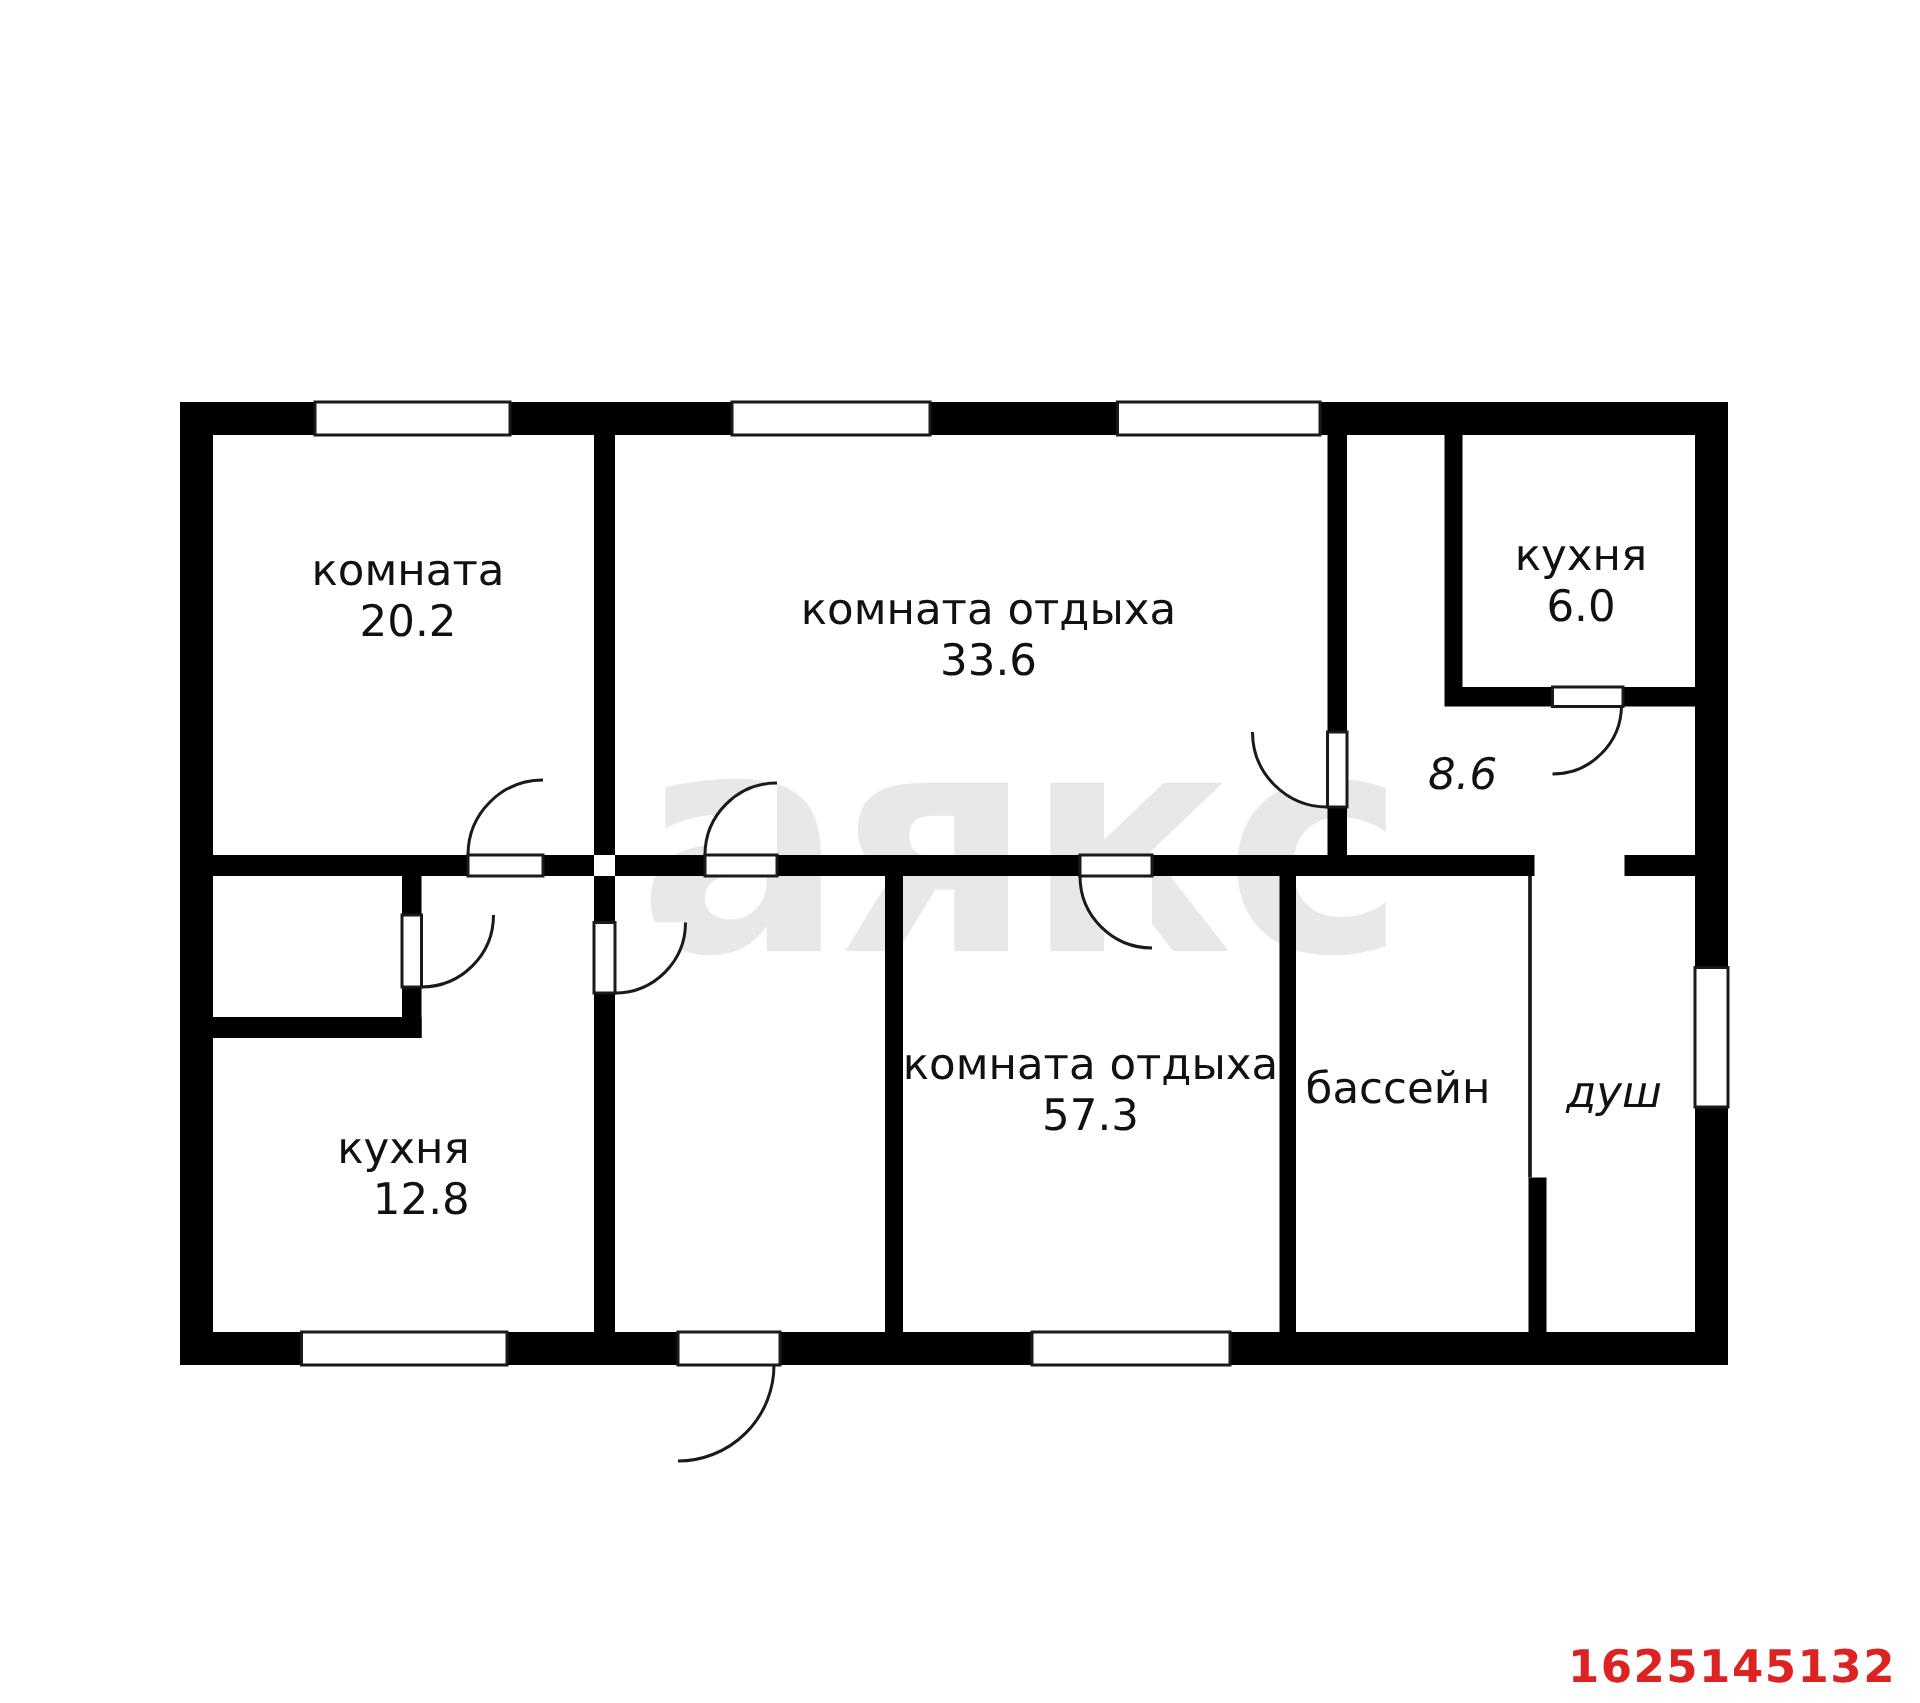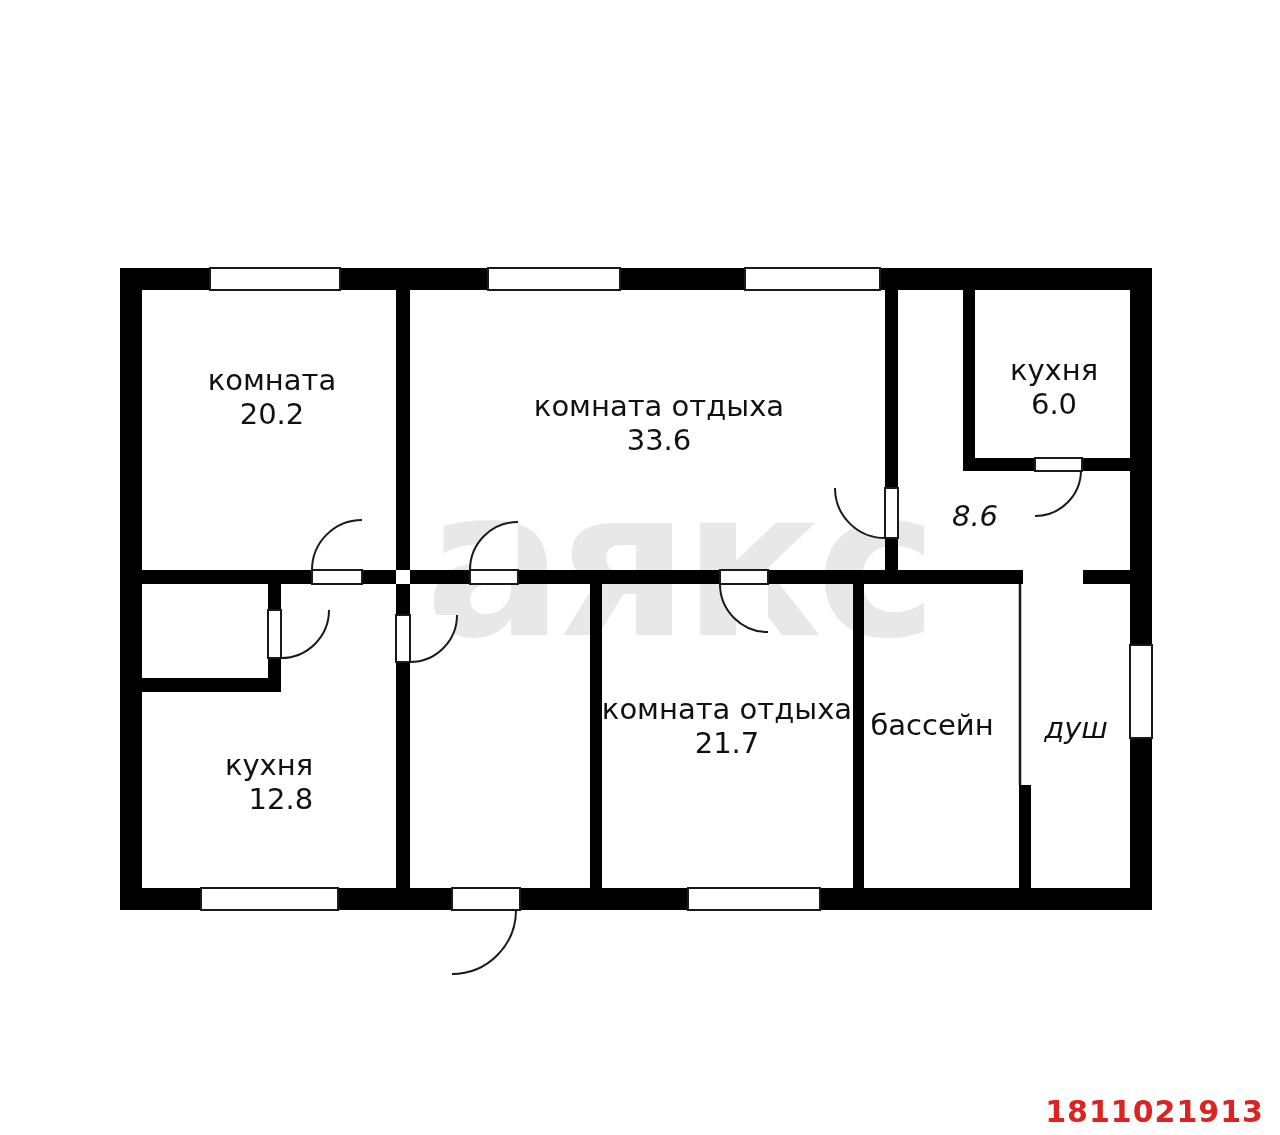--- a/index.html
+++ b/index.html
@@ -124,25 +124,25 @@
   <div class="room-label" style="left:975px;top:516px;font-style:italic;">
     <div></div>
     <div>8.6</div>
   </div>
   <div class="room-label" style="left:269px;top:782px;text-align:right;">
     <div>кухня</div>
     <div>12.8</div>
   </div>
   <div class="room-label" style="left:727px;top:726px;">
     <div>комната отдыха</div>
-    <div>21.7</div>
+    <div>57.3</div>
   </div>
   <div class="room-label" style="left:932px;top:725px;text-align:right;">
     <div>бассейн</div>
     <div></div>
   </div>
   <div class="room-label" style="left:1076px;top:728px;font-style:italic;">
     <div>душ</div>
     <div></div>
   </div>
 
-  <div class="listing-id">1811021913</div>
+  <div class="listing-id">1625145132</div>
 </div>
 
 </body></html>

